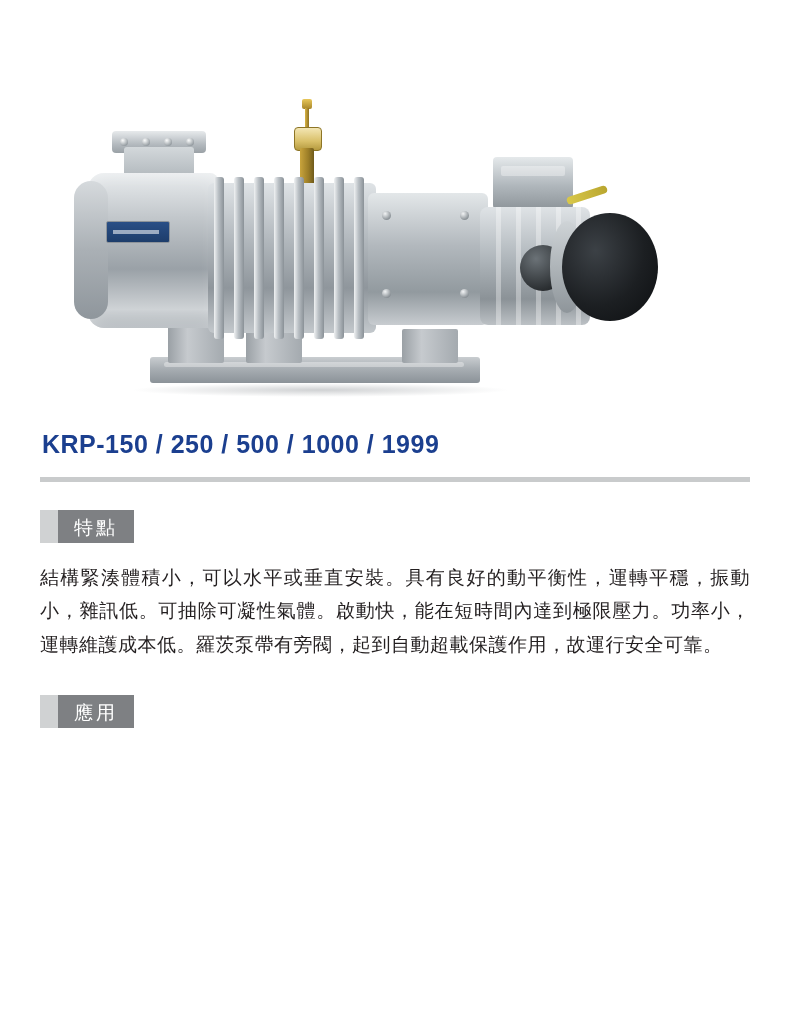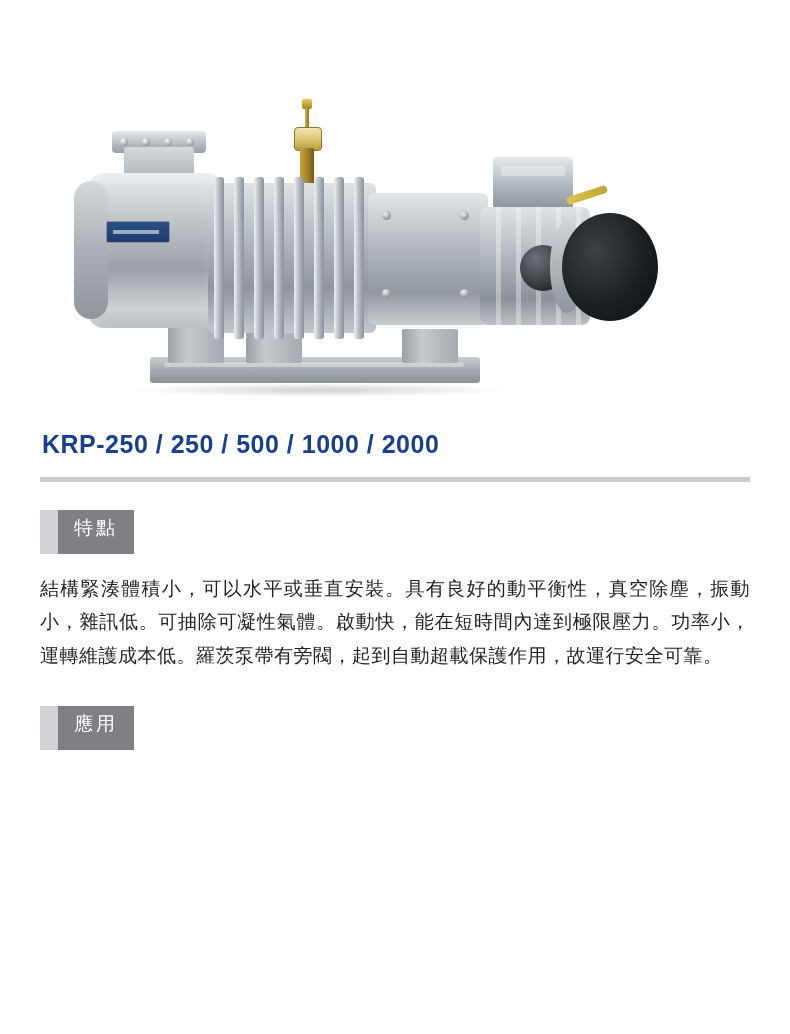--- a/index.html
+++ b/index.html
@@ -319,21 +319,21 @@
     margin: 18px 0 28px 0;
   }
 
   
   .section-head {
     display: inline-block;
     background: #7e8083;
     color: #ffffff;
     font-size: 19px;
     letter-spacing: 3px;
-    padding: 5px 16px 13px 16px;
+    padding: 5px 16px 2px 16px;
     margin-left: 18px;
     position: relative;
   }
   .section-head:before {
     content: "";
     position: absolute;
     left: -18px;
     top: 0;
     width: 18px;
     height: 100%;
@@ -415,25 +415,25 @@
         <div class="motor-rib" style="left:76px;"></div>
         <div class="motor-rib" style="left:96px;"></div>
       </div>
       <div class="coupling-hub"></div>
       <div class="fan-cowl-rim"></div>
       <div class="fan-cowl"></div>
 
     </div>
   </div>
 
-  <h1 class="model-title">KRP-250 / 250 / 500 / 1000 / 2000</h1>
+  <h1 class="model-title">KRP-150 / 250 / 500 / 1000 / 1999</h1>
   <div class="title-rule"></div>
 
   <div class="section first">
     <div class="section-head">特點</div>
-    <p class="body-text">結構緊湊體積小，可以水平或垂直安裝。具有良好的動平衡性，真空除塵，振動小，雜訊低。可抽除可凝性氣體。啟動快，能在短時間內達到極限壓力。功率小，運轉維護成本低。羅茨泵帶有旁閥，起到自動超載保護作用，故運行安全可靠。</p>
+    <p class="body-text">結構緊湊體積小，可以水平或垂直安裝。具有良好的動平衡性，運轉平穩，振動小，雜訊低。可抽除可凝性氣體。啟動快，能在短時間內達到極限壓力。功率小，運轉維護成本低。羅茨泵帶有旁閥，起到自動超載保護作用，故運行安全可靠。</p>
   </div>
 
   <div class="section">
     <div class="section-head">應用</div>
   </div>
 
 </div>
 
 </body></html>

